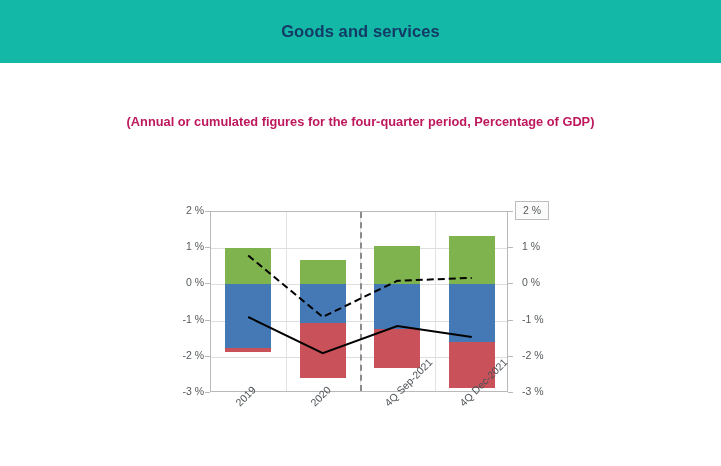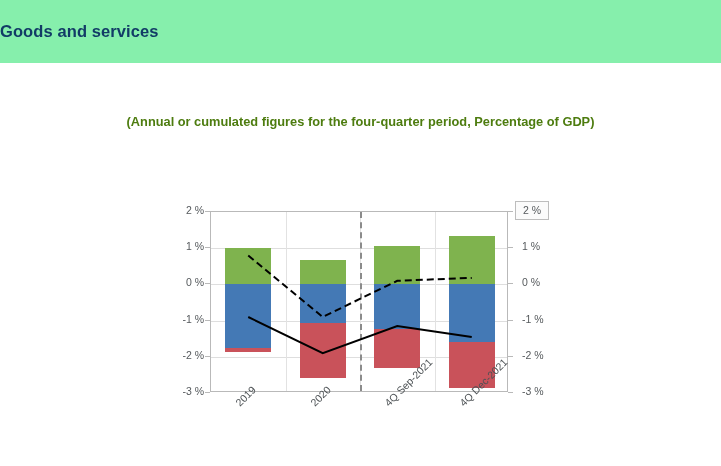--- a/index.html
+++ b/index.html
@@ -15,41 +15,42 @@
     position: relative;
   }
 
   
   #header-band {
     position: absolute;
     left: 0;
     top: 0;
     width: 721px;
     height: 63px;
-    background: #86efac;
+    background: #14b8a6;
     display: flex;
     align-items: center;
+    justify-content: center;
   }
   #header-title {
     font-size: 16.5px;
     font-weight: bold;
     color: #123b66;
     letter-spacing: 0.1px;
   }
 
   
   #chart-subtitle {
     position: absolute;
     left: 0;
     top: 114px;
     width: 721px;
     text-align: center;
     font-size: 12.8px;
     font-weight: bold;
-    color: #4d7c0f;
+    color: #be185d;
   }
 
   
   #chart-area {
     position: absolute;
     left: 0;
     top: 0;
     width: 721px;
     height: 466px;
   }

